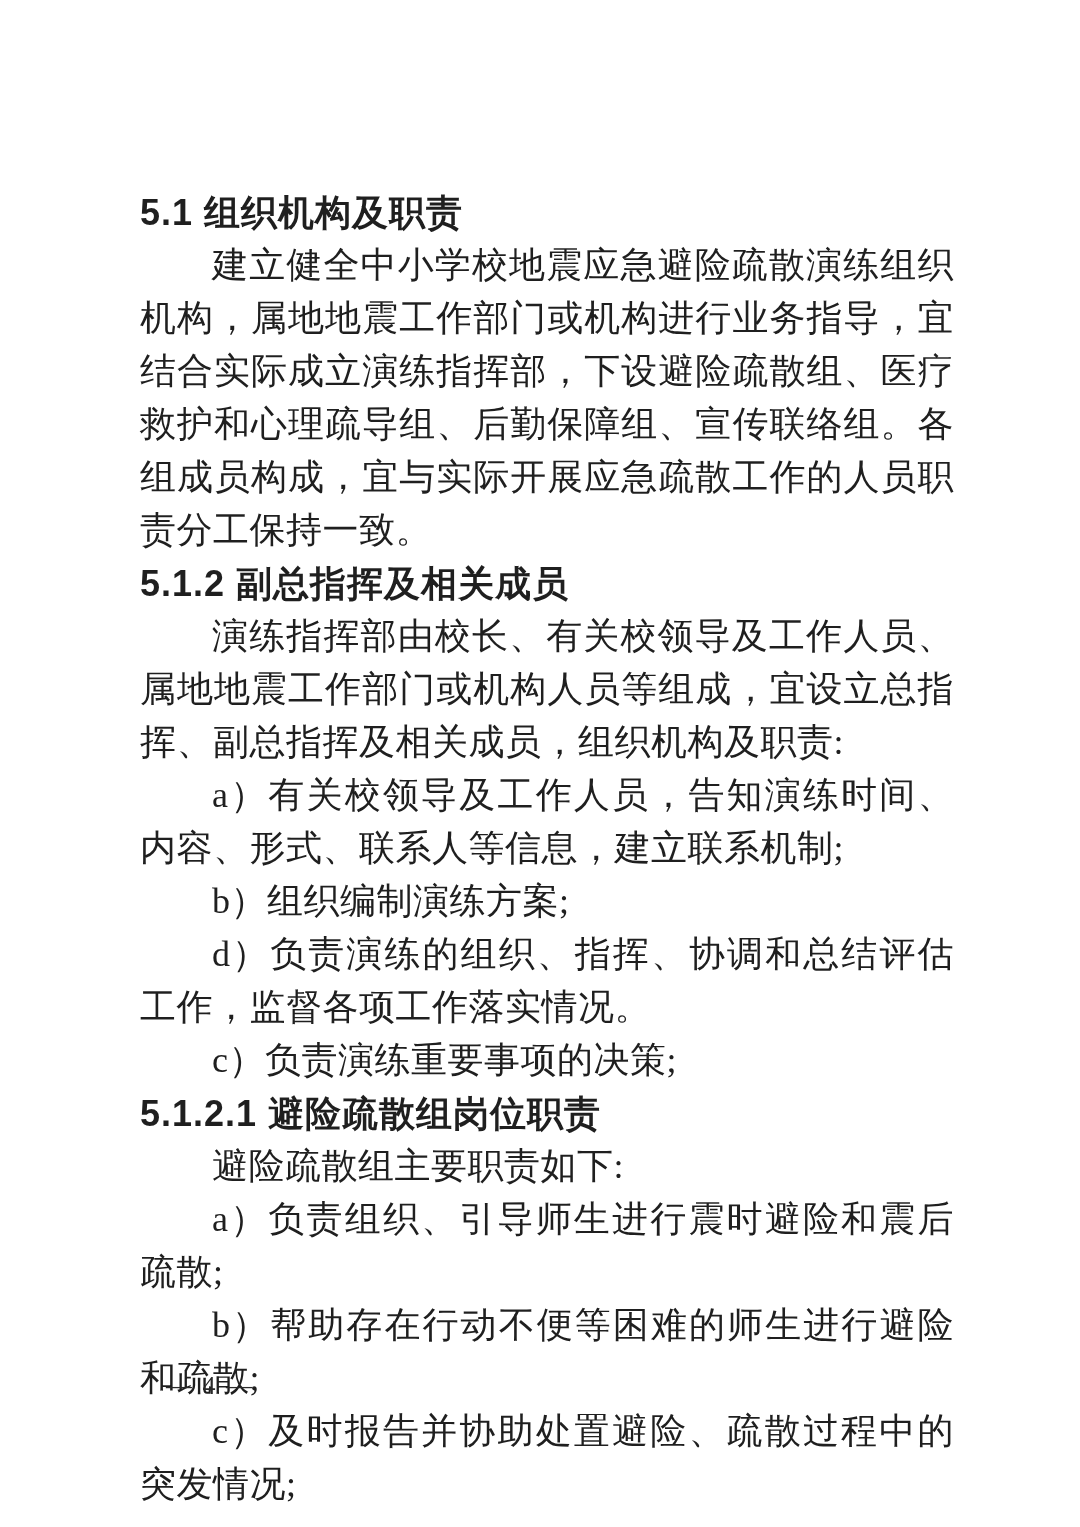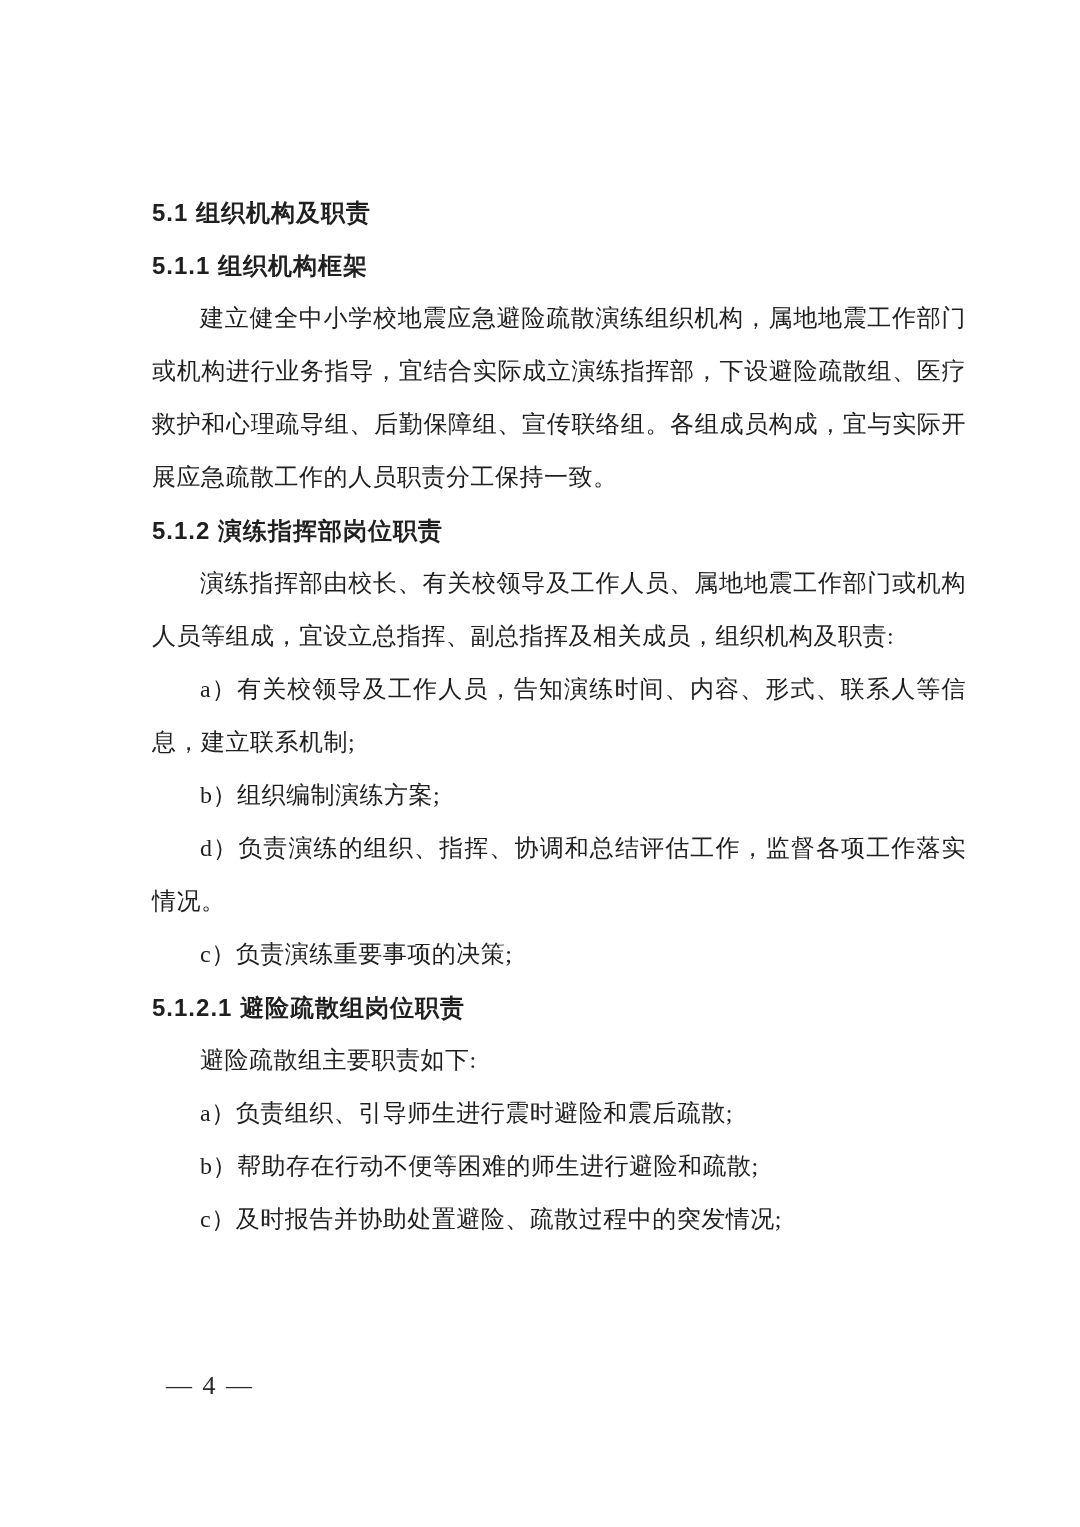--- a/index.html
+++ b/index.html
@@ -14,25 +14,24 @@
     background: #ffffff;
     overflow: hidden;
     font-family: "Liberation Serif", serif;
     color: #1f1f1f;
   }
   .doc {
     position: absolute;
     left: 140px;
     top: 186px;
     width: 814px;
-    font-size: 24px;
+    font-size: 36px;
     line-height: 53px;
     text-align: justify;
     text-justify: inter-ideograph;
-    margin-left: 12px;
   }
   .block {
     margin: 0;
     padding: 0;
   }
   .block.heading {
     font-family: "Liberation Sans", sans-serif;
     font-weight: 700;
     text-align: left;
     letter-spacing: 1px;
@@ -51,23 +50,22 @@
     font-family: "Liberation Serif", serif;
     letter-spacing: 2px;
   }
 </style>
 </head>
 <body>
 
 <div class="page">
   <div class="doc" id="doc-body">
       <div class="block heading">5.1  组织机构及职责</div>
-      <div class="block heading">5.1.1  组织机构框架</div>
       <div class="block paragraph">建立健全中小学校地震应急避险疏散演练组织机构，属地地震工作部门或机构进行业务指导，宜结合实际成立演练指挥部，下设避险疏散组、医疗救护和心理疏导组、后勤保障组、宣传联络组。各组成员构成，宜与实际开展应急疏散工作的人员职责分工保持一致。</div>
-      <div class="block heading">5.1.2  演练指挥部岗位职责</div>
+      <div class="block heading">5.1.2  副总指挥及相关成员</div>
       <div class="block paragraph">演练指挥部由校长、有关校领导及工作人员、属地地震工作部门或机构人员等组成，宜设立总指挥、副总指挥及相关成员，组织机构及职责:</div>
       <div class="block paragraph">a）有关校领导及工作人员，告知演练时间、内容、形式、联系人等信息，建立联系机制;</div>
       <div class="block paragraph">b）组织编制演练方案;</div>
       <div class="block paragraph">d）负责演练的组织、指挥、协调和总结评估工作，监督各项工作落实情况。</div>
       <div class="block paragraph">c）负责演练重要事项的决策;</div>
       <div class="block heading">5.1.2.1  避险疏散组岗位职责</div>
       <div class="block paragraph">避险疏散组主要职责如下:</div>
       <div class="block paragraph">a）负责组织、引导师生进行震时避险和震后疏散;</div>
       <div class="block paragraph">b）帮助存在行动不便等困难的师生进行避险和疏散;</div>
       <div class="block paragraph">c）及时报告并协助处置避险、疏散过程中的突发情况;</div>

